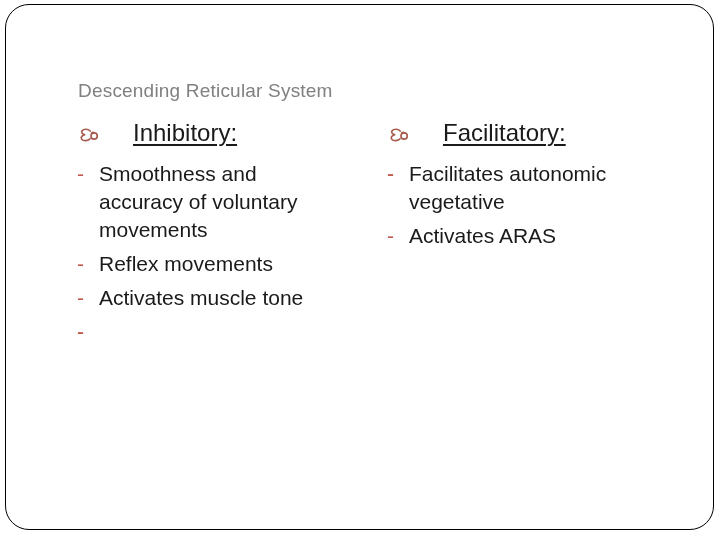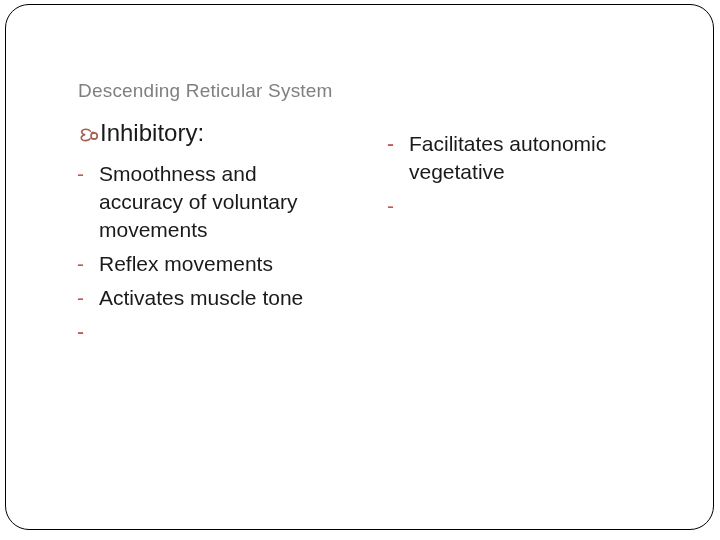--- a/index.html
+++ b/index.html
@@ -57,22 +57,24 @@
   }
   .orn {
     color: var(--ornament, #a85c4e);
     width: 25px;
     flex: 0 0 25px;
     display: inline-flex;
     align-items: center;
   }
   .orn svg { display: block; transform: translateY(2px); }
   .hdr-text {
+    text-decoration: underline;
     text-decoration-thickness: 2px;
     text-underline-offset: 3px;
+    margin-left: 33px;
   }
   ul.items {
     list-style: none;
     margin: 12px 0 0 0;
     padding: 0;
   }
   ul.items li {
     position: relative;
     width: 257px;
     padding-left: 24px;
@@ -113,21 +115,31 @@
       <ul class="items">
           <li><span class="dash">-</span><span>Smoothness and accuracy of voluntary movements</span></li>
           <li><span class="dash">-</span><span>Reflex movements</span></li>
           <li><span class="dash">-</span><span>Activates muscle tone</span></li>
           <li><span class="dash">-</span></li>
           <li><span class="dash">-</span></li>
         </ul>
     </div>
 
     <div class="col right">
+      <div class="hdr">
+        <span class="orn">
+          <svg width="24" height="19" viewBox="0 0 26 20" aria-hidden="true">
+            <path d="M16.5,5.2 C15,2.8 9.6,2.6 7.8,4.7 C6.1,6.7 8.2,8.6 11,9.2 C8,9.8 5.7,11.6 7.2,13.9 C8.9,16.4 14.6,16 16.3,13.6" fill="none" stroke="currentColor" stroke-width="1.8" stroke-linecap="round"></path>
+            <path d="M18,7.2 C18.8,6.4 20,6.3 20.9,6.8" fill="none" stroke="currentColor" stroke-width="1.6" stroke-linecap="round"></path>
+            <circle cx="20.7" cy="10.6" r="3.4" fill="none" stroke="currentColor" stroke-width="1.8"></circle>
+          </svg>
+        </span>
+        <span class="hdr-text">Facilitatory:</span>
+      </div>
       <ul class="items">
           <li><span class="dash">-</span></li>
           <li><span class="dash">-</span><span>Facilitates autonomic vegetative</span></li>
-          <li><span class="dash">-</span></li>
+          <li><span class="dash">-</span><span>Activates ARAS</span></li>
         </ul>
     </div>
 
   </div>
 </div>
 
 </body></html>

